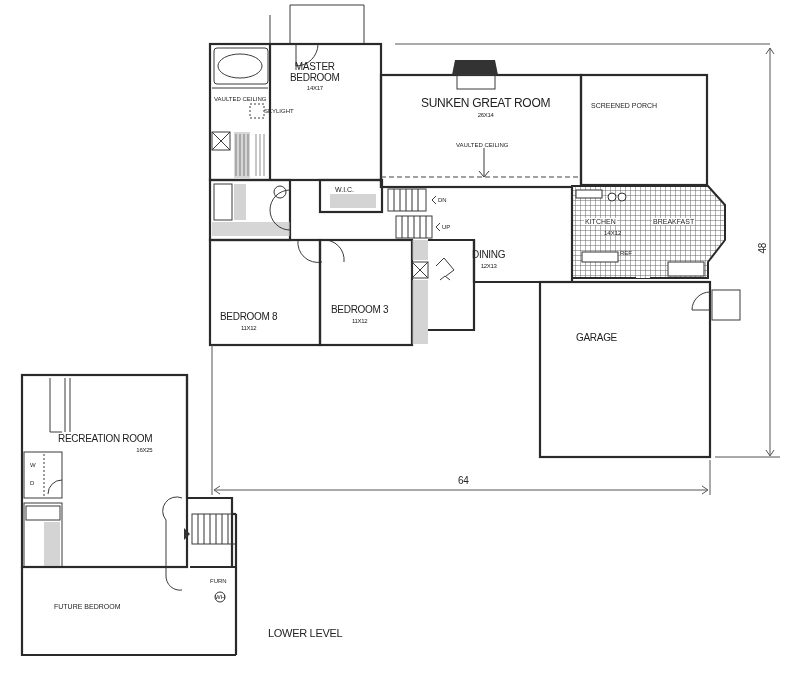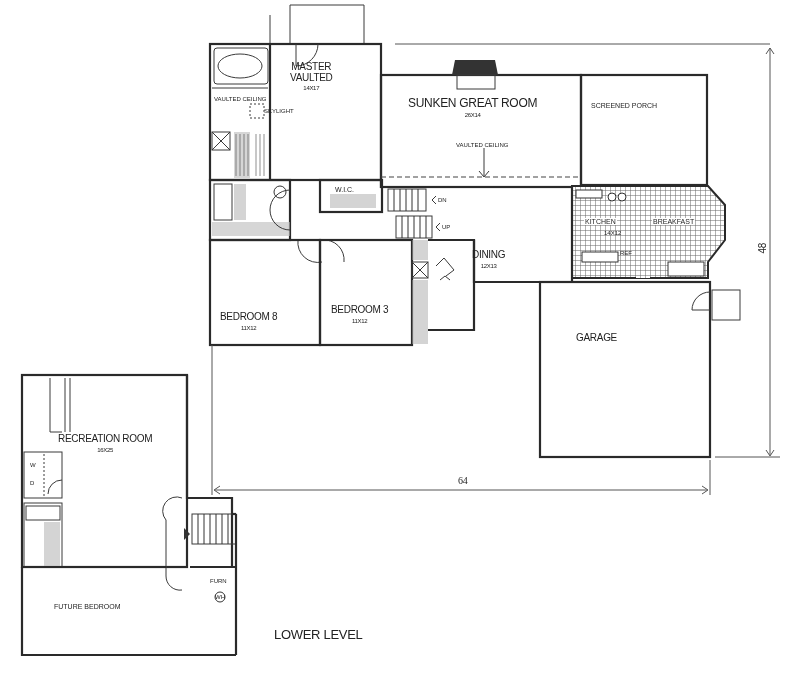--- a/index.html
+++ b/index.html
@@ -3,21 +3,21 @@
 <meta charset="utf-8">
 <style>
   html, body { margin: 0; padding: 0; background: #ffffff; }
   body { width: 800px; height: 681px; position: relative; overflow: hidden; font-family: "Liberation Sans", sans-serif; }
   svg { position: absolute; left: 0; top: 0; }
   .wall { stroke: #2a2a2a; stroke-width: 2.2; fill: none; }
   .thin { stroke: #3a3a3a; stroke-width: 1; fill: none; }
   .dim { stroke: #555; stroke-width: 1; fill: none; }
   .dash { stroke: #444; stroke-width: 1.2; stroke-dasharray: 5 3; fill: none; }
   .lbl { position: absolute; color: #222; font-family: "Liberation Sans", sans-serif; white-space: nowrap; text-align: center; line-height: 1.05; }
-  .big { font-size: 12px; letter-spacing: -0.3px; }
+  .big { font-size: 12px; letter-spacing: -0.3px; margin-left: 13px; }
   .med { font-size: 10px; letter-spacing: -0.3px; }
   .sm { font-size: 7px; }
   .xs { font-size: 6px; }
 </style>
 </head>
 <body>
 
 <svg width="800" height="681" viewBox="0 0 800 681">
 
   <polyline class="thin" points="290,44 290,5 364,5 364,44"></polyline>
@@ -177,21 +177,21 @@
 
     <polyline class="wall" points="22,567 22,655 236,655"></polyline>
     <line class="wall" x1="22" y1="567" x2="166" y2="567"></line>
     <line class="wall" x1="190" y1="567" x2="236" y2="567"></line>
     <circle cx="220" cy="597" r="5" fill="none" stroke="#333"></circle>
   </g>
 </svg>
 
 <div class="lbl med" style="left:290px;top:62px;">
   <div>MASTER</div>
-  <div>VAULTED</div>
+  <div>BEDROOM</div>
   <div class="xs" style="margin-top:2px;">14X17</div>
 </div>
 <div class="lbl xs" style="left:214px;top:96px;">VAULTED CEILING</div>
 <div class="lbl xs" style="left:264px;top:108px;">SKYLIGHT</div>
 
 <div class="lbl big" style="left:408px;top:97px;">
   <div>SUNKEN GREAT ROOM</div>
   <div class="xs" style="margin-top:2px;">26X14</div>
 </div>
 <div class="lbl xs" style="left:456px;top:142px;">VAULTED CEILING</div>
@@ -216,26 +216,26 @@
   <div>BEDROOM 8</div>
   <div class="xs" style="margin-top:2px;">11X12</div>
 </div>
 <div class="lbl med" style="left:331px;top:305px;">
   <div>BEDROOM 3</div>
   <div class="xs" style="margin-top:2px;">11X12</div>
 </div>
 
 <div class="lbl med" style="left:576px;top:333px;text-align:right;">GARAGE</div>
 
-<div class="lbl med" style="left:458px;top:476px;font-family:Liberation Serif, serif;">64</div>
+<div class="lbl med" style="left:458px;top:476px;">64</div>
 <div class="lbl med" style="left:758px;top:243px;transform:rotate(-90deg);">48</div>
 
-<div class="lbl med" style="left:58px;top:434px;">
+<div class="lbl med" style="left:58px;top:434px;text-align:right;">
   <div>RECREATION ROOM</div>
   <div class="xs" style="margin-top:2px;">16X25</div>
 </div>
 <div class="lbl xs" style="left:30px;top:462px;">W</div>
 <div class="lbl xs" style="left:30px;top:480px;">D</div>
 <div class="lbl xs" style="left:210px;top:578px;">FURN</div>
 <div class="lbl xs" style="left:215px;top:594px;">WH</div>
 <div class="lbl sm" style="left:54px;top:603px;">FUTURE BEDROOM</div>
 
-<div class="lbl med" style="left:274px;top:628px;font-size:13px;">LOWER LEVEL</div>
+<div class="lbl med" style="left:268px;top:628px;font-size:11px;">LOWER LEVEL</div>
 
 </body></html>

